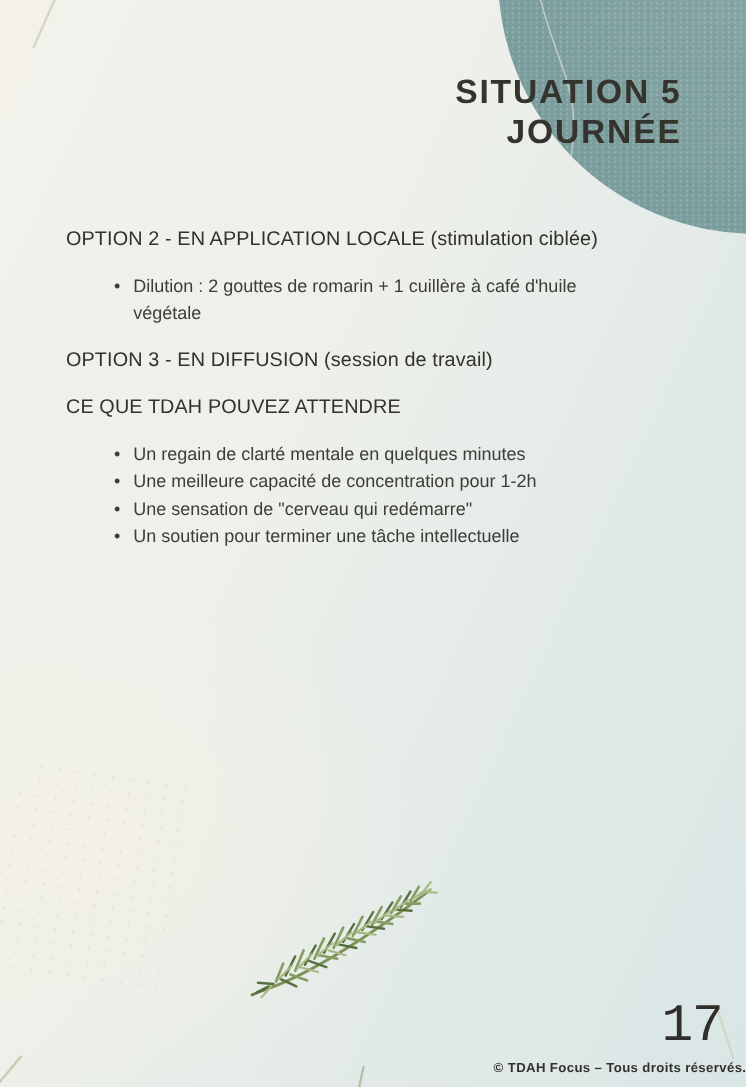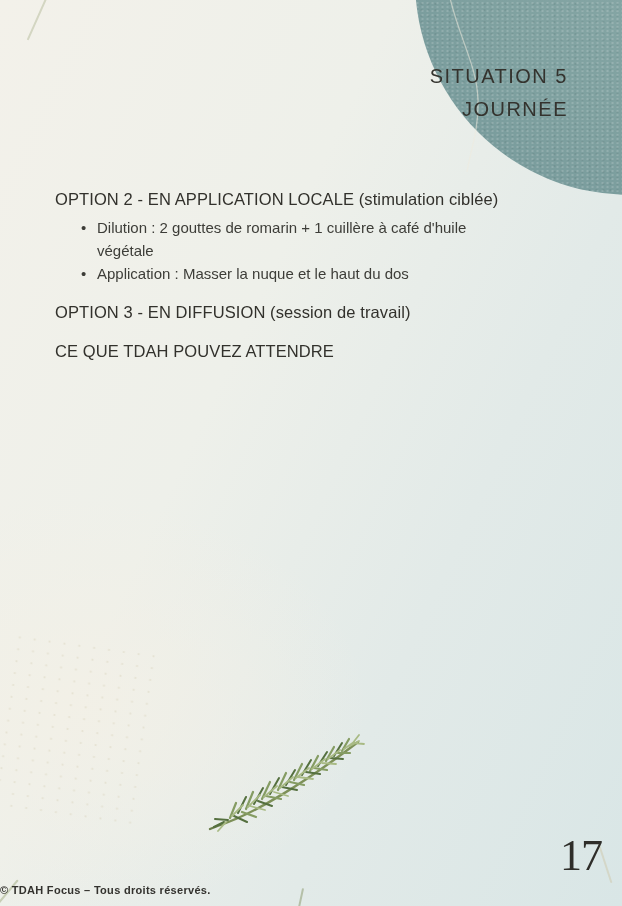--- a/index.html
+++ b/index.html
@@ -34,49 +34,49 @@
     background-size:15px 12px;transform:rotate(8deg);
   }
   .fiber{position:absolute;background:#b9bfa0;opacity:.55;border-radius:2px;}
   .fiber-1{left:36px;top:-4px;width:2px;height:46px;transform:rotate(24deg);}
   .fiber-2{left:300px;top:888px;width:2px;height:20px;transform:rotate(12deg);background:#8f9c72;}
   .fiber-3{left:604px;top:842px;width:2px;height:42px;transform:rotate(-18deg);background:#cfcbae;}
   .fiber-4{left:6px;top:876px;width:2px;height:34px;transform:rotate(40deg);background:#a7b188;}
 
   .title{position:absolute;top:60px;left:55px;right:54px;text-align:right;}
   .title-line{
-    font-size:20px;font-weight:400;letter-spacing:1.5px;
+    font-size:28px;font-weight:700;letter-spacing:1.5px;
     line-height:33px;color:#34332e;
   }
 
   .content{position:absolute;top:188px;left:55px;width:517px;color:#3d3d38;}
   .section{margin:0 0 16px 0;}
   .section h2{
     margin:0 0 5px 0;font-size:16.5px;font-weight:400;
     line-height:23px;color:#32312c;letter-spacing:.1px;
   }
-  .section ul{margin:2px;padding:0;list-style:none;}
+  .section ul{margin:16px;padding:0;list-style:none;}
   .section li{
     position:relative;padding-left:40px;
     font-size:15px;line-height:23px;white-space:pre-line;
   }
   .section li::before{
     content:"\2022";position:absolute;left:24px;top:0;
     font-size:15px;color:#3d3d38;
   }
 
   .sprig{position:absolute;left:208px;top:730px;}
 
   .page-number{
     position:absolute;right:20px;top:834px;
-    font-family:Liberation Serif, serif;
+    font-family:Liberation Mono, monospace;
     font-size:44px;line-height:44px;color:#2f2e2a;letter-spacing:-1px;
   }
   .footer{
-    position:absolute;left:0;right:0;bottom:10px;text-align:left;
+    position:absolute;left:0;right:0;bottom:10px;text-align:right;
     font-size:11px;font-weight:700;color:#33322e;letter-spacing:.3px;
   }
 </style>
 </head>
 <body>
 
 <div class="page">
 
   <div class="accent-circle"></div>
 
@@ -95,30 +95,35 @@
     <div class="title-line">JOURNÉE</div>
   </header>
 
   <main class="content">
 
     <section class="section">
       <h2>OPTION 2 - EN APPLICATION LOCALE (stimulation ciblée)</h2>
       <ul>
         <li>Dilution : 2 gouttes de romarin + 1 cuillère à café d'huile
 végétale</li>
-        <li>Application : Masser la nuque et le haut du dos</li>
       </ul>
     </section>
 
     <section class="section">
       <h2>OPTION 3 - EN DIFFUSION (session de travail)</h2>
     </section>
 
     <section class="section">
       <h2>CE QUE TDAH POUVEZ ATTENDRE</h2>
+      <ul>
+        <li>Un regain de clarté mentale en quelques minutes</li>
+        <li>Une meilleure capacité de concentration pour 1-2h</li>
+        <li>Une sensation de "cerveau qui redémarre"</li>
+        <li>Un soutien pour terminer une tâche intellectuelle</li>
+      </ul>
     </section>
 
   </main>
 
   <svg class="sprig" width="164" height="102" viewBox="0 0 164 102">
 
     <path d="M12,95 C46,84 98,52 150,12" fill="none" stroke="#7d9058" stroke-width="2.4" stroke-linecap="round"></path>
     <path d="M12,95 L2,99" fill="none" stroke="#6a7c4a" stroke-width="2.4" stroke-linecap="round"></path>
 
     <path d="M22,88 l6,-15 M38,79 l7,-17 M54,69 l8,-17 M70,60 l8,-17 M86,50 l8,-16 M102,41 l8,-15 M118,31 l8,-14 M134,21 l7,-12

